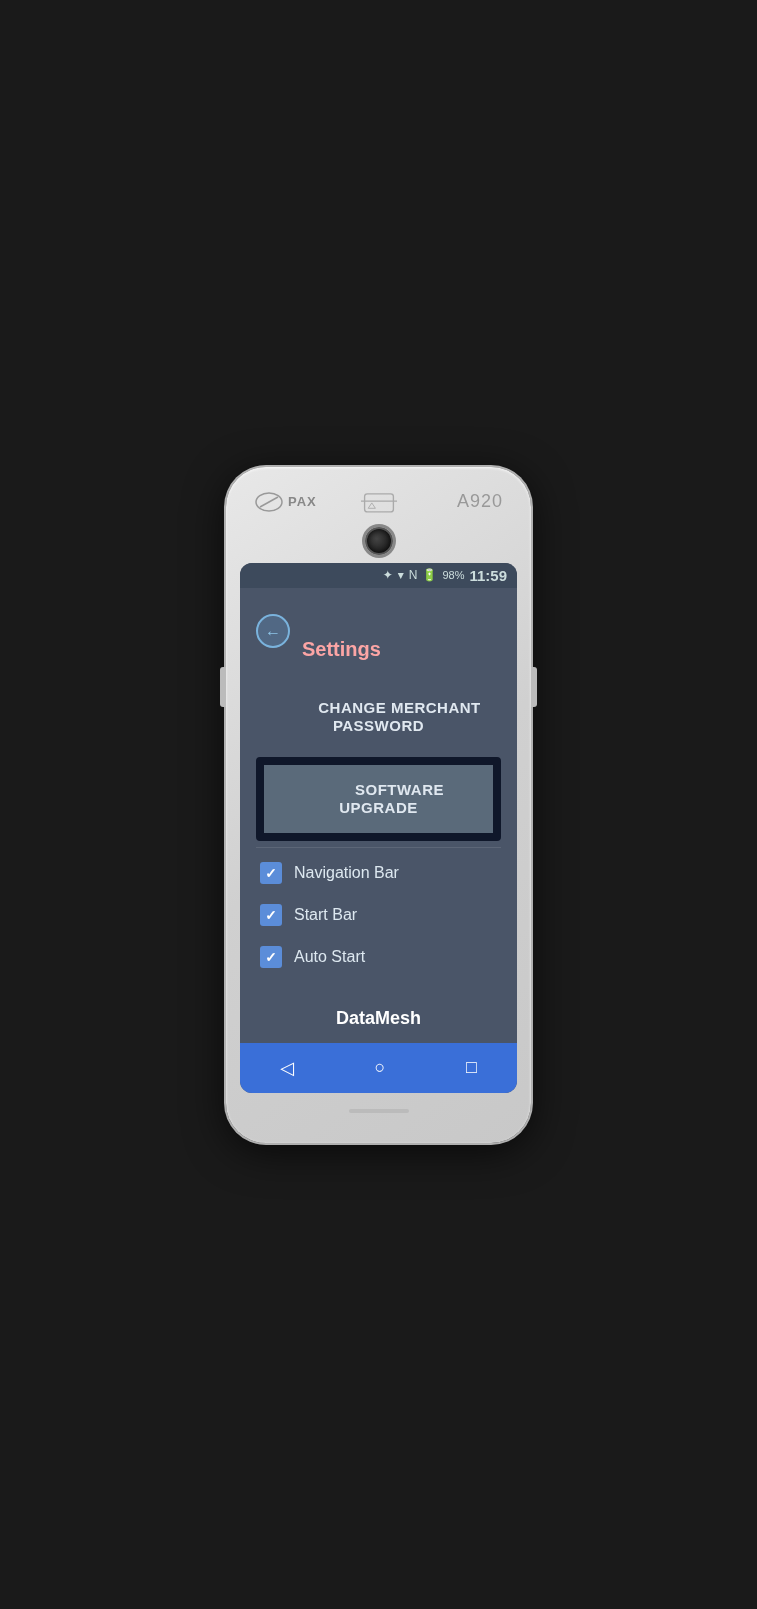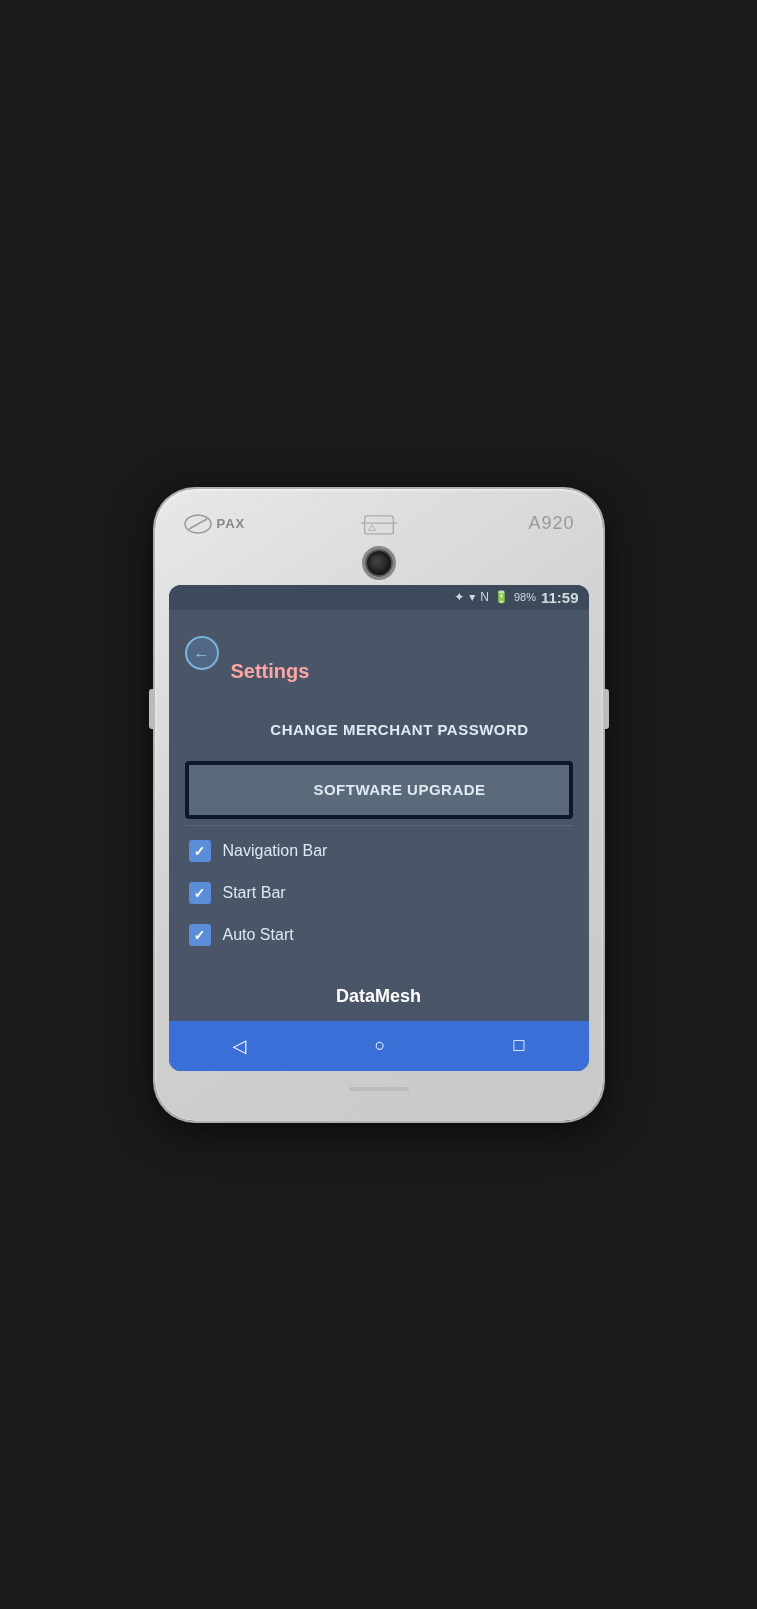--- a/index.html
+++ b/index.html
@@ -7,21 +7,21 @@
     body {
       background: #1a1a1a;
       display: flex;
       justify-content: center;
       align-items: center;
       min-height: 100vh;
       font-family: 'Arial', sans-serif;
     }
 
     .device-outer {
-      width: 448px;
+      width: 305px;
       background: linear-gradient(145deg, #e8e8e8, #d0d0d0, #c8c8c8);
       border-radius: 40px;
       padding: 18px 14px 22px 14px;
       box-shadow: 
         0 0 0 2px #b0b0b0,
         0 8px 40px rgba(0,0,0,0.7),
         inset 0 1px 3px rgba(255,255,255,0.8);
       position: relative;
     }
 
@@ -173,21 +173,21 @@
       color: #e0e8f0;
       font-size: 15px;
       font-weight: bold;
       letter-spacing: 0.5px;
       margin-left: 42px;
     }
 
     .menu-item-highlighted {
       background: #5a6a7a;
       border-radius: 4px;
-      border: 4px solid #0f172a;
+      border: 8px solid #0f172a;
       margin-bottom: 6px;
       padding: 16px 12px;
       text-align: center;
       cursor: pointer;
     }
 
     .divider {
       height: 1px;
       background: rgba(255,255,255,0.1);
       margin: 4px 0;

